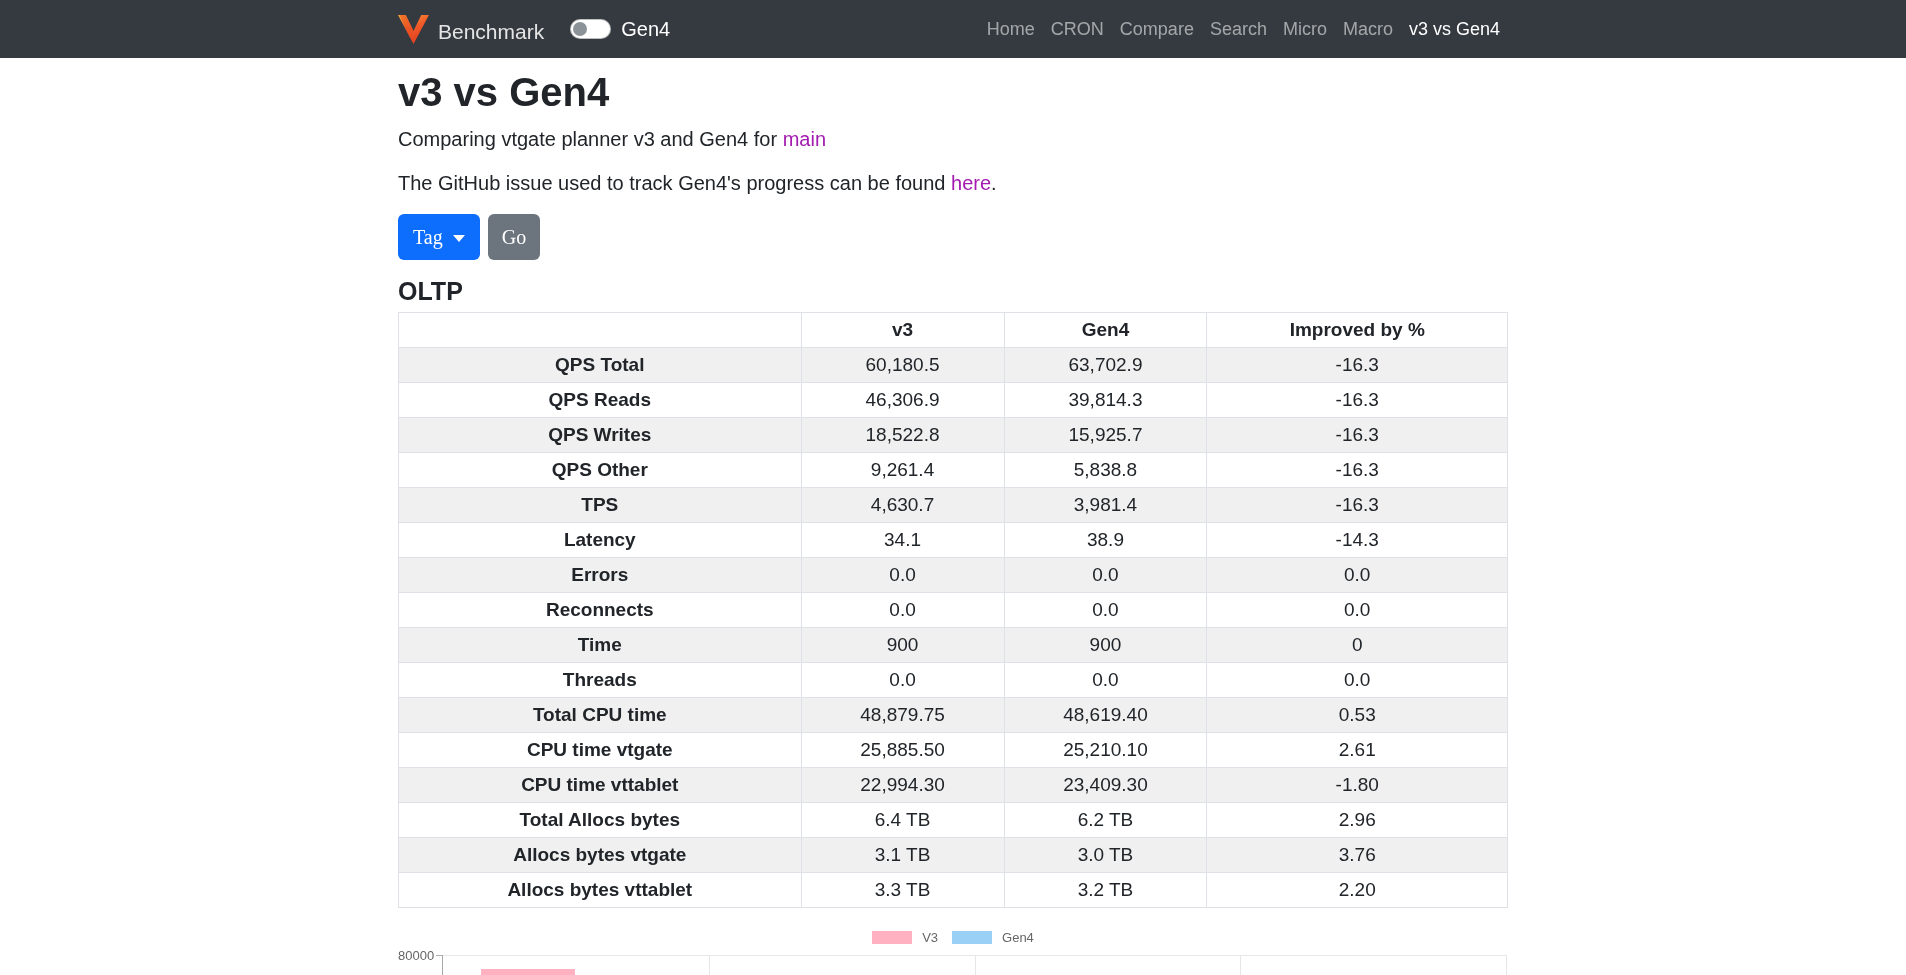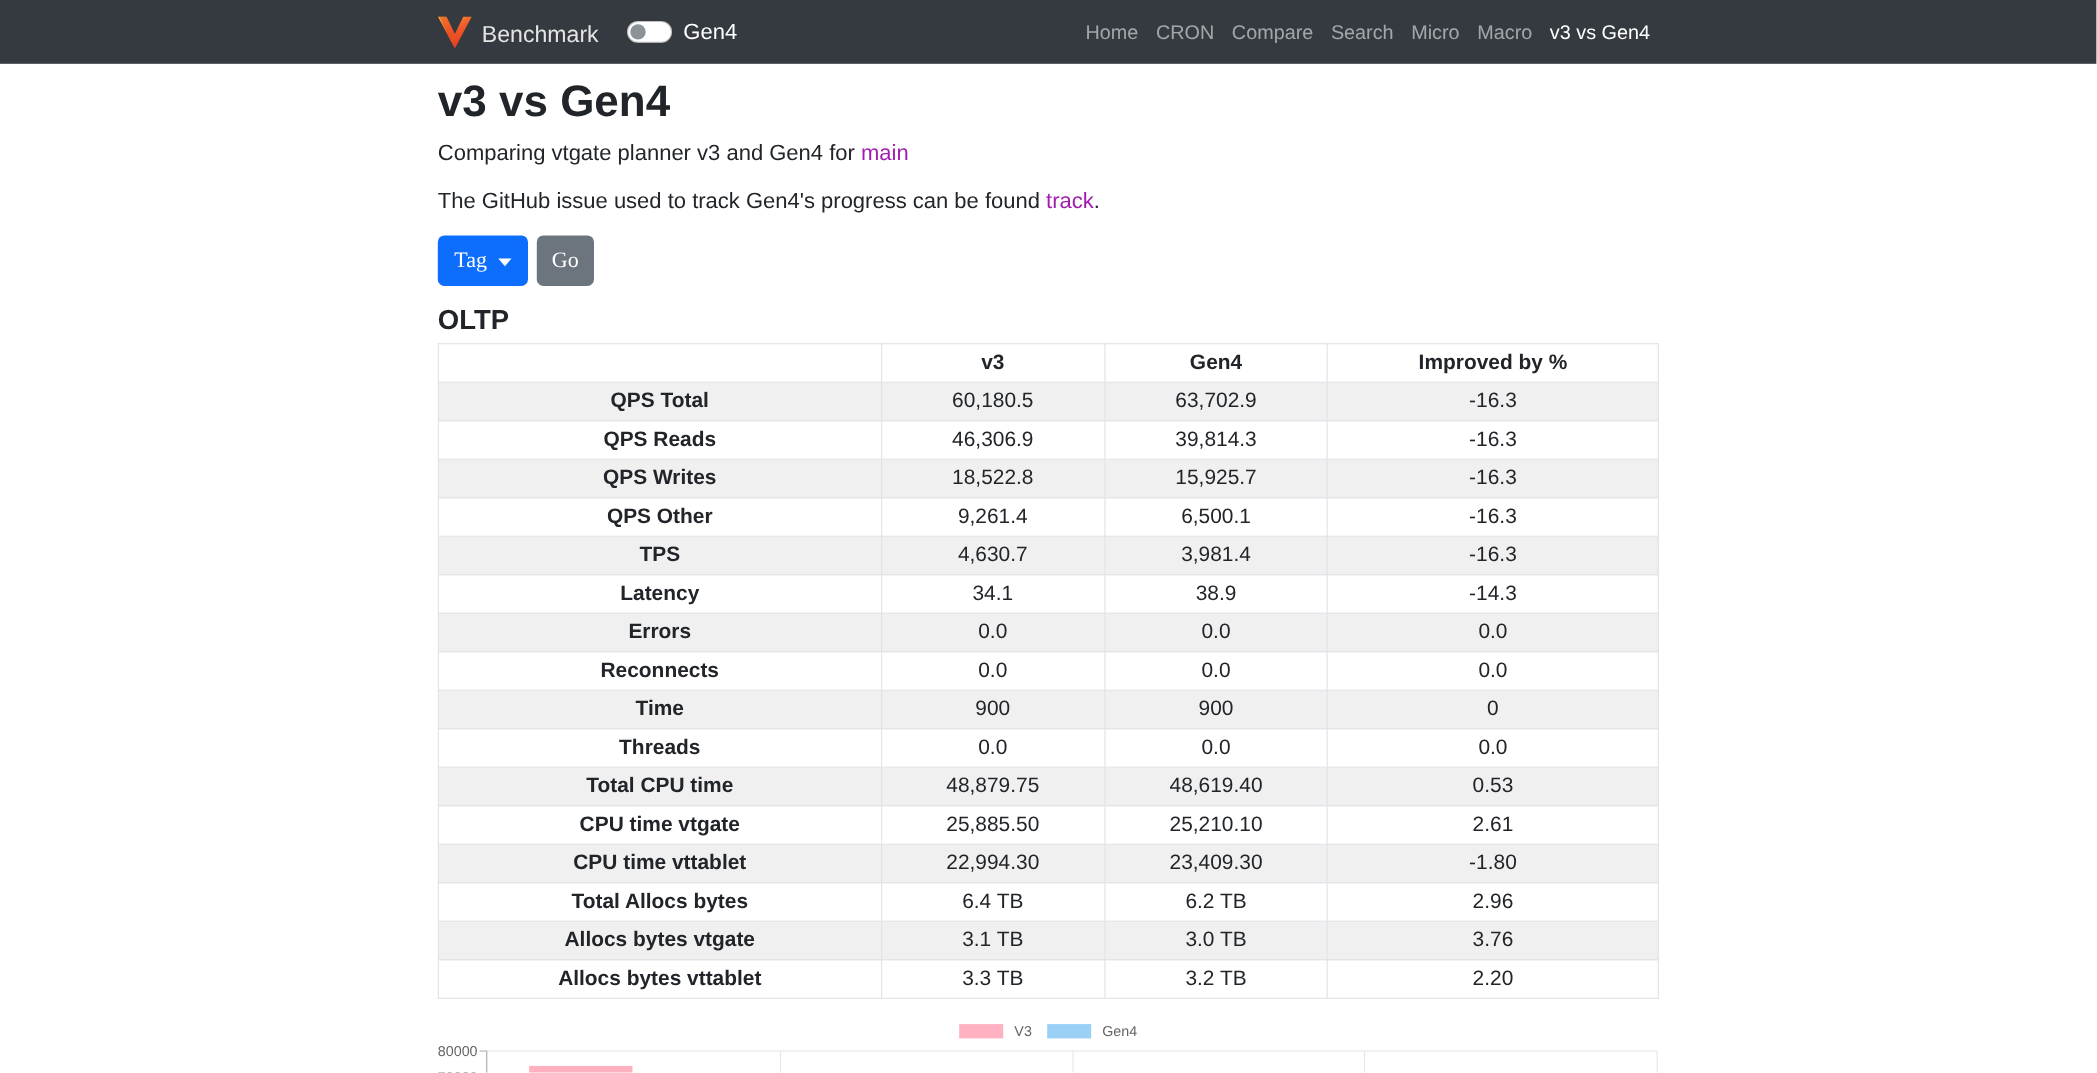--- a/index.html
+++ b/index.html
@@ -89,21 +89,21 @@
         <a class="nav-link active">v3 vs Gen4</a>
       </div>
   </div>
 </nav>
 
 <main class="container">
   <h1 class="page-title">v3 vs Gen4</h1>
 
   <p class="lead"><span>Comparing vtgate planner v3 and Gen4 for </span><a class="inline-link">main</a></p>
 
-  <p class="lead"><span>The GitHub issue used to track Gen4's progress can be found </span><a class="inline-link">track</a><span>.</span></p>
+  <p class="lead"><span>The GitHub issue used to track Gen4's progress can be found </span><a class="inline-link">here</a><span>.</span></p>
 
   <div class="btn-row">
     <button class="btn btn-tag">
       <span>Tag</span>
       <span class="caret"></span>
     </button>
     <button class="btn btn-go">
       <span>Go</span>
     </button>
   </div>
@@ -140,21 +140,21 @@
         </tr>
         <tr>
           <th>QPS Writes</th>
           <td>18,522.8</td>
           <td>15,925.7</td>
           <td>-16.3</td>
         </tr>
         <tr>
           <th>QPS Other</th>
           <td>9,261.4</td>
-          <td>6,500.1</td>
+          <td>5,838.8</td>
           <td>-16.3</td>
         </tr>
         <tr>
           <th>TPS</th>
           <td>4,630.7</td>
           <td>3,981.4</td>
           <td>-16.3</td>
         </tr>
         <tr>
           <th>Latency</th>

